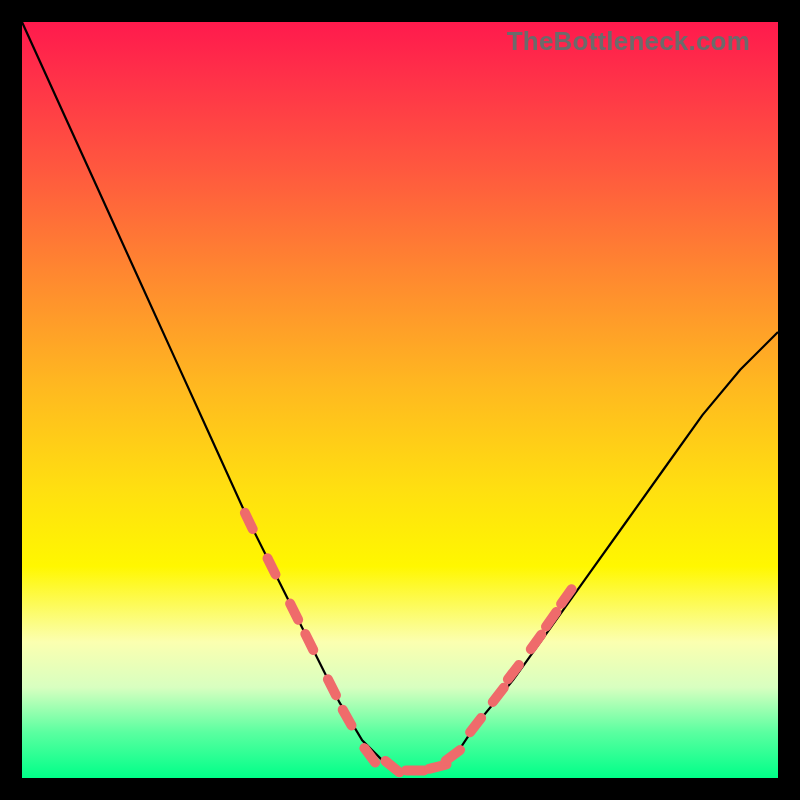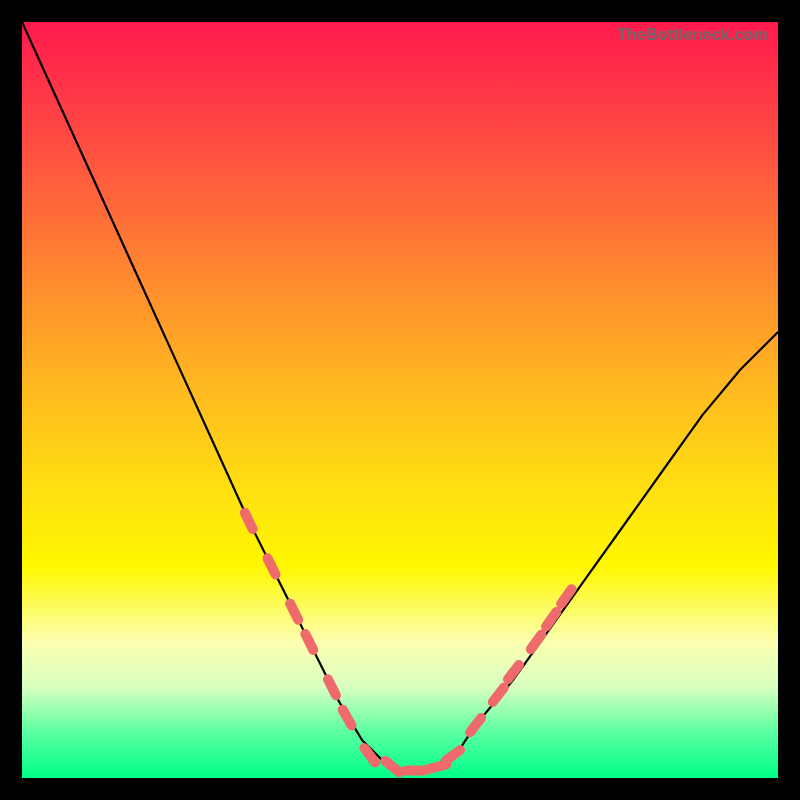--- a/index.html
+++ b/index.html
@@ -25,23 +25,23 @@
       #ffe010 62%,
       #fff700 72%,
       #fbffb0 82%,
       #d8ffc0 88%,
       #5affa0 94%,
       #00ff88 100%);
   }
   .watermark {
     position: absolute;
     top: 4px;
-    right: 10px;
+    right: 28px;
     font-family: Arial, Helvetica, sans-serif;
-    font-size: 16px;
+    font-size: 26px;
     font-weight: 600;
     color: #6b6b6b;
     letter-spacing: 0.2px;
     user-select: none;
   }
   svg.curve {
     position: absolute;
     left: 0; top: 0;
     width: 100%; height: 100%;
   }

